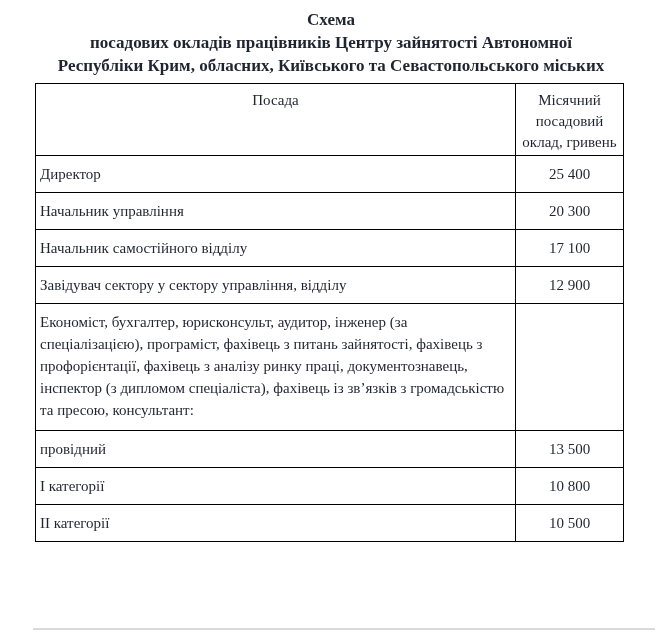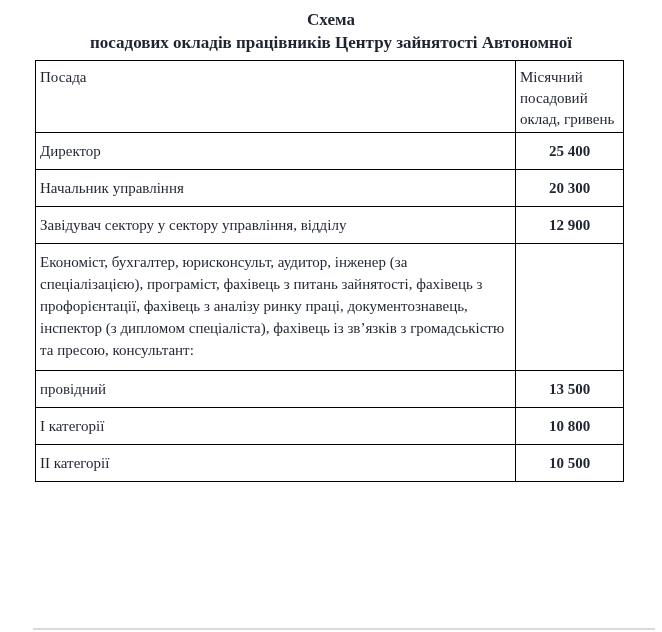--- a/index.html
+++ b/index.html
@@ -34,73 +34,78 @@
   }
   .salary-table td{
     border:1px solid var(--border-color);
     vertical-align:middle;
   }
   .salary-table .col-position{width:480px;}
   .salary-table .col-salary{width:108px;}
   .salary-table tr.header-row td{
     height:68px;
     vertical-align:top;
+    text-align:center;
     padding:6px 4px 2px 4px;
     line-height:21px;
     font-family:Liberation Serif, serif;
   }
   .salary-table tr.data-row td{height:37px;margin-left:38px;}
   .salary-table td.position-cell{
     text-align:left;
     padding:2px 4px;
     line-height:22px;
   }
   .salary-table td.salary-cell{
     text-align:center;
     padding:2px 2px;
-    font-weight:bold;
   }
   .salary-table tr.tall-row td.position-cell{
     padding-top:7px;
     padding-bottom:9px;
   }
   .h-rule{
     position:absolute;
     left:33px;
     top:628px;
     width:622px;
     height:2px;
     background:var(--rule-color);
   }
 </style>
 </head>
 <body>
 
 <div class="title-block">
   <div>Схема</div>
   <div>посадових окладів працівників Центру зайнятості Автономної</div>
+  <div>Республіки Крим, обласних, Київського та Севастопольського міських</div>
 </div>
 
 <table class="salary-table">
   <colgroup>
     <col class="col-position">
     <col class="col-salary">
   </colgroup>
   <tbody>
     <tr class="header-row">
       <td>Посада</td>
       <td>Місячний посадовий оклад, гривень</td>
     </tr>
     <tr class="data-row">
       <td class="position-cell">Директор</td>
       <td class="salary-cell">25 400</td>
     </tr>
     <tr class="data-row">
       <td class="position-cell">Начальник управління</td>
       <td class="salary-cell">20 300</td>
+    </tr>
+    <tr class="data-row">
+      <td class="position-cell">Начальник самостійного відділу</td>
+      <td class="salary-cell">17 100</td>
     </tr>
     <tr class="data-row">
       <td class="position-cell">Завідувач сектору у сектору управління, відділу</td>
       <td class="salary-cell">12 900</td>
     </tr>
     <tr class="tall-row">
       <td class="position-cell">Економіст, бухгалтер, юрисконсульт, аудитор, інженер (за спеціалізацією), програміст, фахівець з питань зайнятості, фахівець з профорієнтації, фахівець з аналізу ринку праці, документознавець, інспектор (з дипломом спеціаліста), фахівець із зв’язків з громадськістю та пресою, консультант:</td>
       <td class="salary-cell"></td>
     </tr>
     <tr class="data-row">

